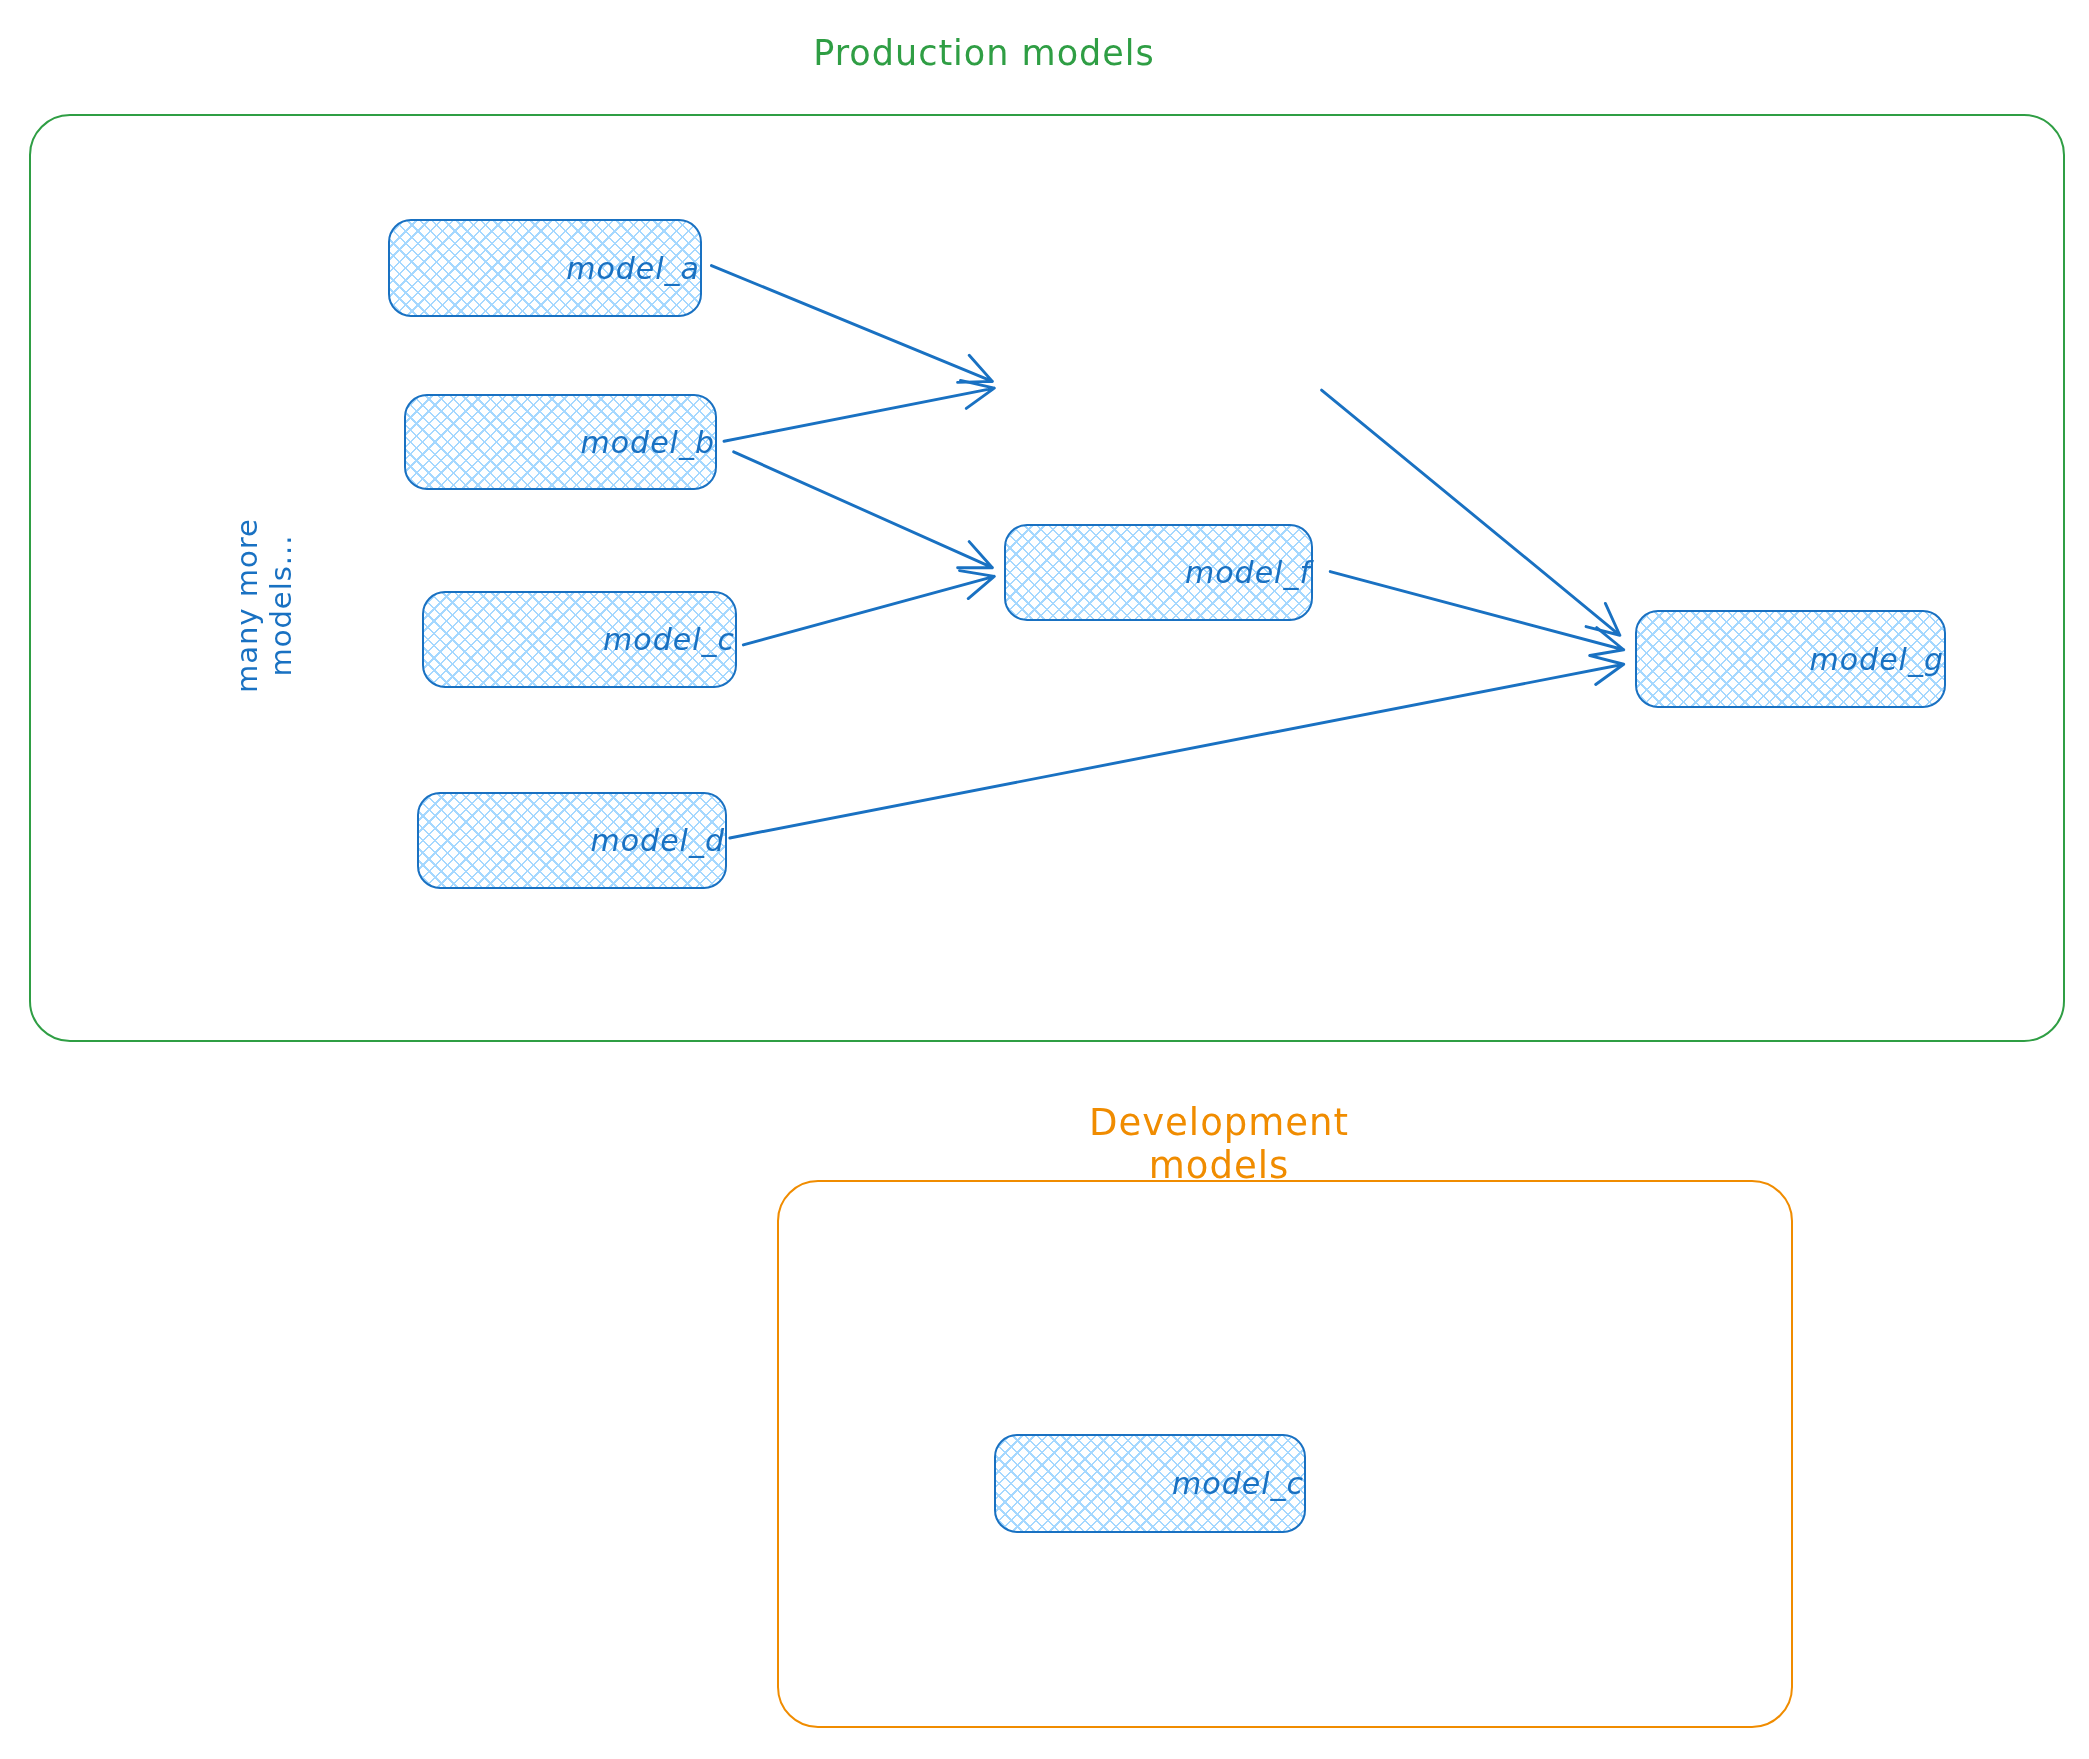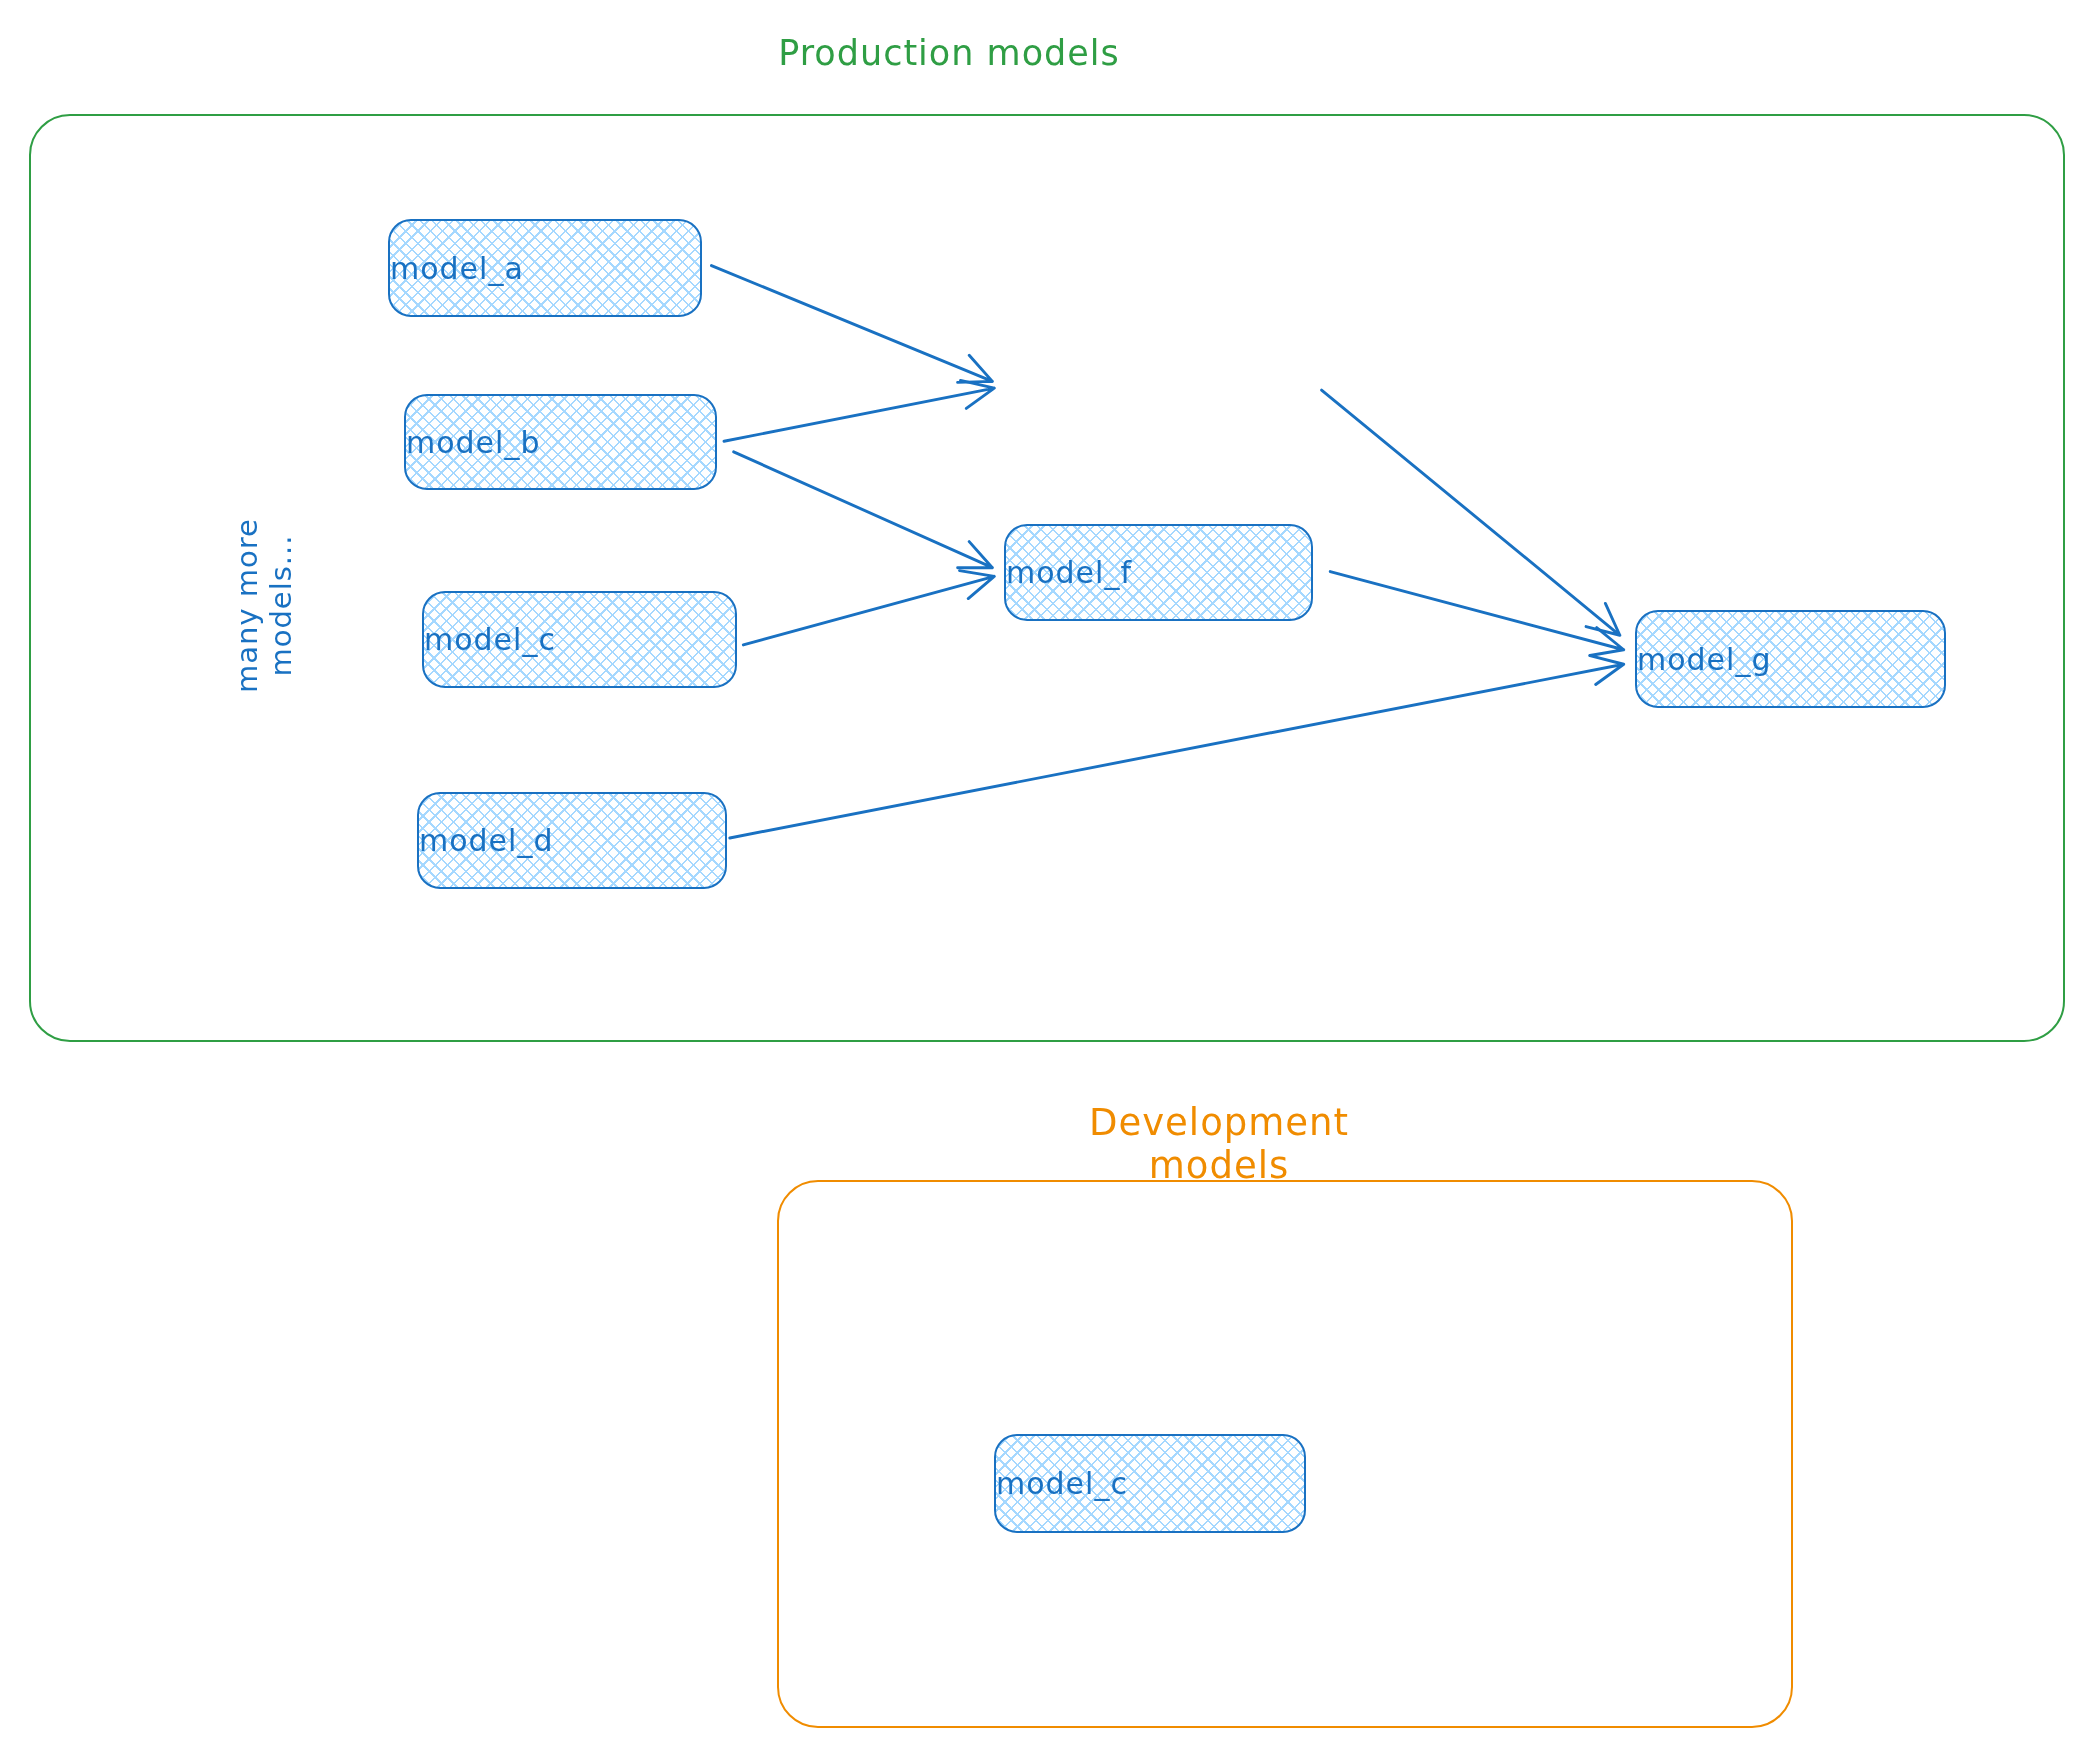--- a/index.html
+++ b/index.html
@@ -24,43 +24,44 @@
     left: 777px; top: 1180px; width: 1012px; height: 544px;
     border: 2.9px solid var(--orange);
   }
   .section-title {
     position: absolute;
     text-align: center;
     font-size: 35px;
     letter-spacing: 1px;
   }
   .section-title.production {
-    left: 756px; top: 33px; width: 386px;
+    left: 791px; top: 33px; width: 386px;
     color: var(--green);
   }
   .section-title.development {
     left: 1016px; top: 1101px; width: 406px;
     font-size: 37px;
     color: var(--orange);
   }
   .node {
     position: absolute;
     box-sizing: border-box;
     border: 2.9px solid var(--blue);
     border-radius: 23px;
     display: flex;
     align-items: center;
-    justify-content: flex-start;
+    justify-content: flex-end;
     color: var(--blue);
     font-size: 30px;
     letter-spacing: 1px;
     background-color: #ffffff;
     background-image:
       repeating-linear-gradient(45deg,  var(--blue_fill) 0 1.7px, transparent 1.7px 8.7px),
       repeating-linear-gradient(135deg, var(--blue_fill) 0 1.7px, transparent 1.7px 8.7px);
+    font-style: italic;
   }
   .node-a    { left: 388px;  top: 219px;  width: 314px; height: 98px; }
   .node-b    { left: 404px;  top: 394px;  width: 313px; height: 96px; }
   .node-c    { left: 422px;  top: 591px;  width: 315px; height: 97px; }
   .node-d    { left: 417px;  top: 792px;  width: 310px; height: 97px; }
   .node-e    { left: 1004px; top: 335px;  width: 311px; height: 98px; }
   .node-f    { left: 1004px; top: 524px;  width: 309px; height: 97px; }
   .node-g    { left: 1635px; top: 610px;  width: 311px; height: 98px; }
   .node-devc { left: 994px; top: 1434px; width: 312px; height: 99px; }
   .side-note {

